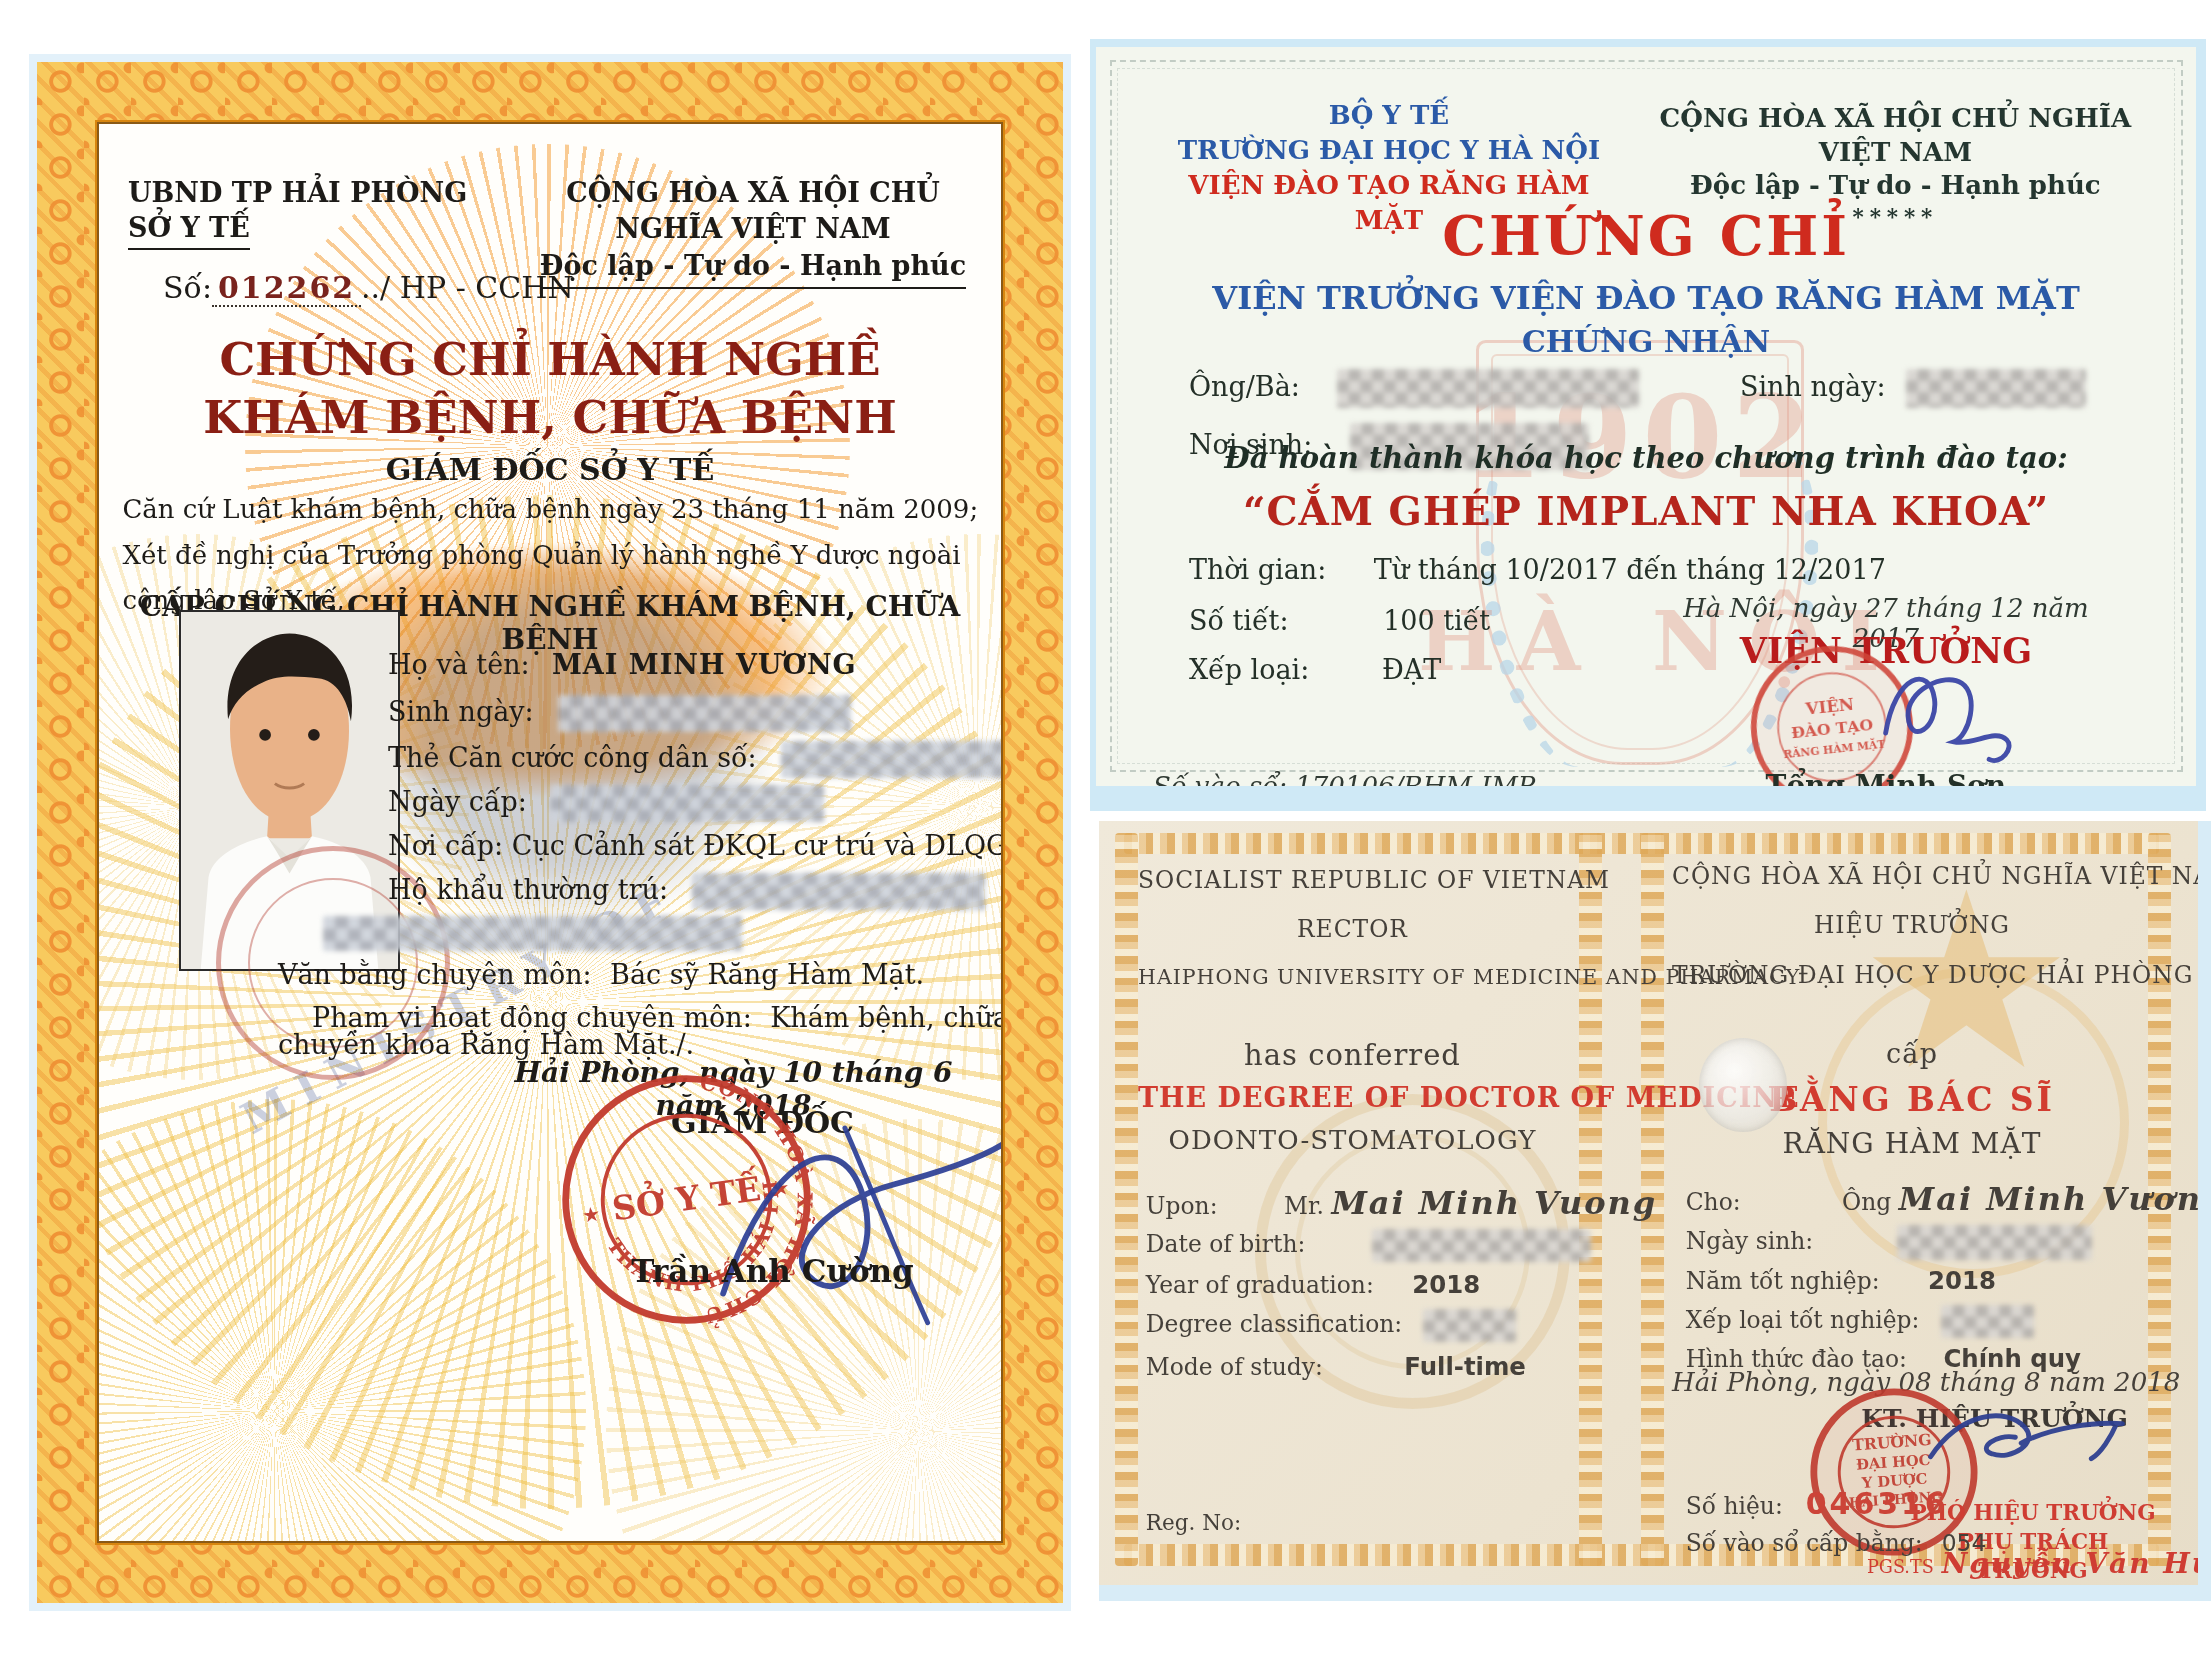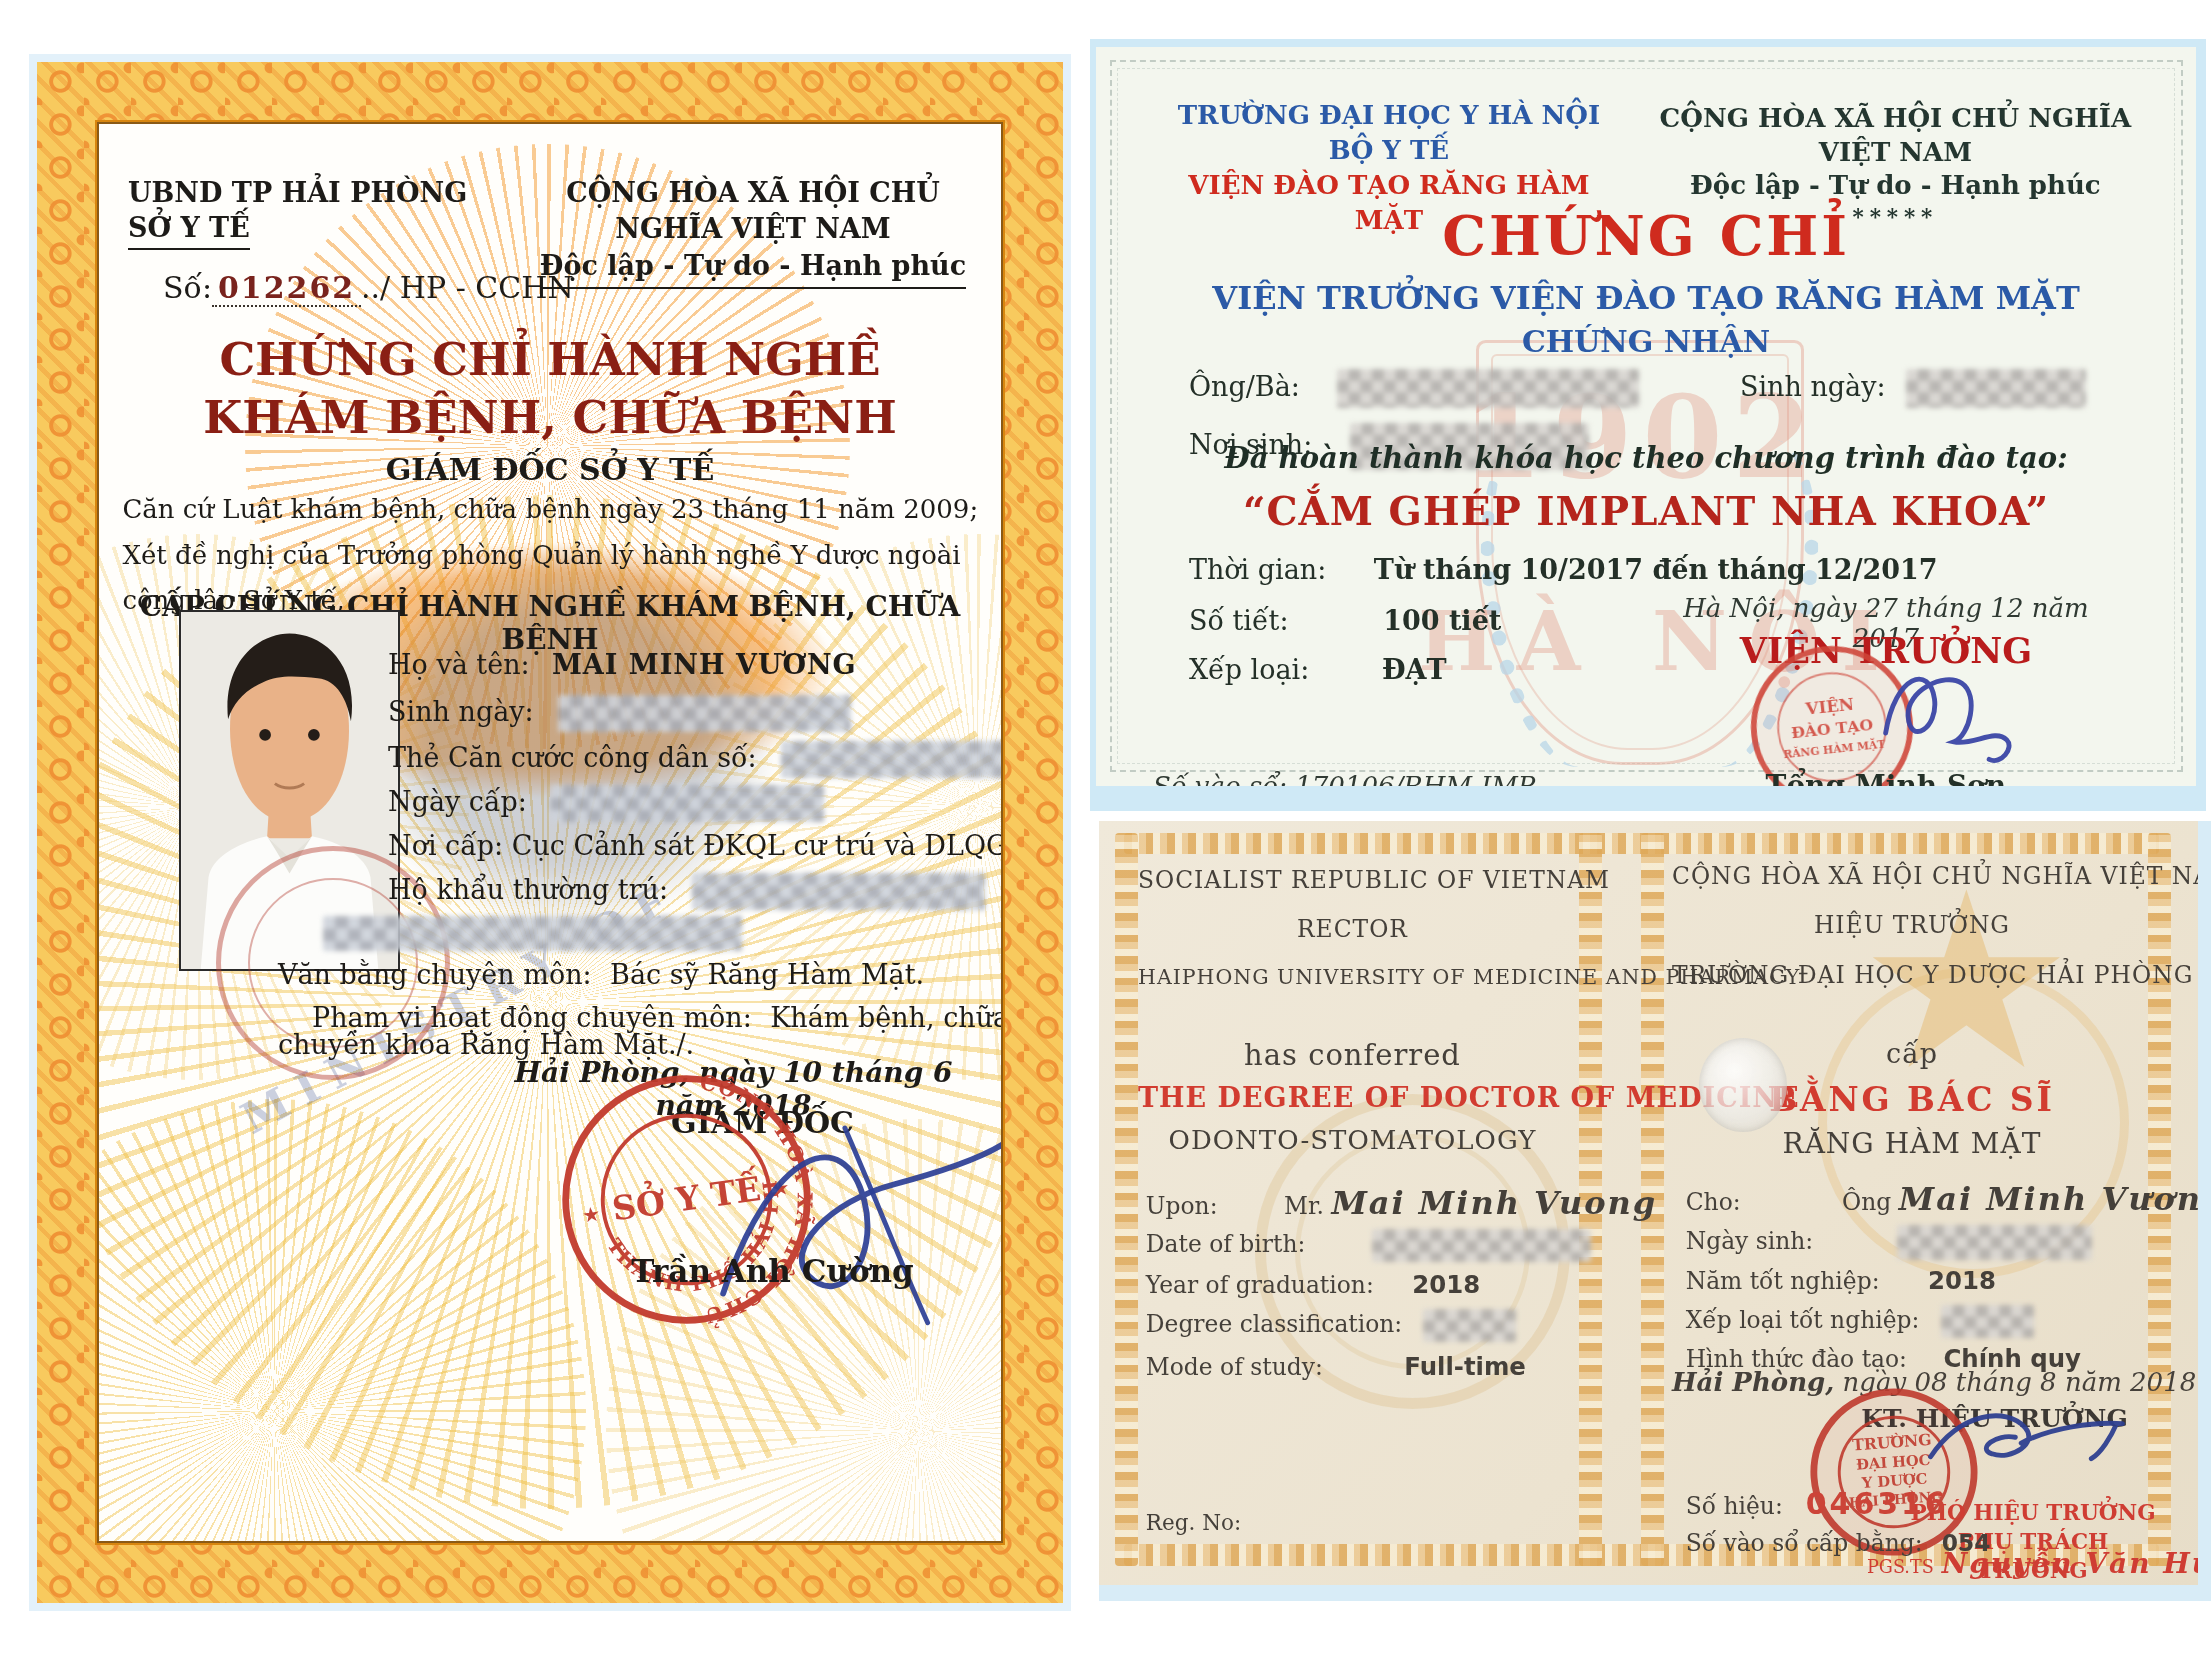--- a/index.html
+++ b/index.html
@@ -1,19 +1,19 @@
 <!DOCTYPE html>
 <html><head>
 <meta charset="utf-8">
 <style>
   html,body{margin:0;padding:0;background:#fff;}
   #canvas{position:relative;width:2212px;height:1659px;background:#ffffff;overflow:hidden;
           font-family:"DejaVu Serif","Liberation Serif",serif;color:#1d1b18;}
   .abs{position:absolute;}
-  .b{font-weight:bold;}
+  .b{font-weight:normal;}
   .i{font-style:italic;}
 
   
   .cert-left{position:absolute;left:29px;top:54px;width:1042px;height:1557px;background:#e3f1fa;}
   .lc-frame{position:absolute;inset:7.8px;background:#f8ca5e;
     background-image:
       radial-gradient(circle at 23.4px 19.5px, rgba(239,145,52,0) 6.8px, rgba(239,145,52,.95) 7.8px 10.7px, rgba(239,145,52,0) 11.7px),
       radial-gradient(circle at 0px 41px, rgba(239,145,52,.9) 4.9px, rgba(239,145,52,0) 5.9px),
       radial-gradient(circle at 45px 5.9px, rgba(239,145,52,.9) 4.9px, rgba(239,145,52,0) 5.9px),
       repeating-linear-gradient(45deg, rgba(236,138,44,.35) 0 4.9px, rgba(236,138,44,0) 4.9px 15.6px);
@@ -253,22 +253,22 @@
     <div class="tr-paper">
       <div class="tr-border"></div>
 
       <div class="tr-shield"></div>
       <div class="tr-year">1902</div>
       <div class="tr-laurel l"></div>
       <div class="tr-laurel r"></div>
       <div class="tr-city">HÀ NỘI</div>
 
       <div class="tr-head-l">
+        <div class="tr-blue">BỘ Y TẾ</div>
         <div class="tr-blue">TRƯỜNG ĐẠI HỌC Y HÀ NỘI</div>
-        <div class="tr-blue">BỘ Y TẾ</div>
         <div class="tr-red">VIỆN ĐÀO TẠO RĂNG HÀM MẶT</div>
       </div>
       <div class="tr-head-r">
         <div>CỘNG HÒA XÃ HỘI CHỦ NGHĨA VIỆT NAM</div>
         <div>Độc lập - Tự do - Hạnh phúc</div>
         <div class="tr-stars">*****</div>
       </div>
 
       <div class="tr-title">CHỨNG CHỈ</div>
       <div class="tr-sub1">VIỆN TRƯỞNG VIỆN ĐÀO TẠO RĂNG HÀM MẶT</div>

